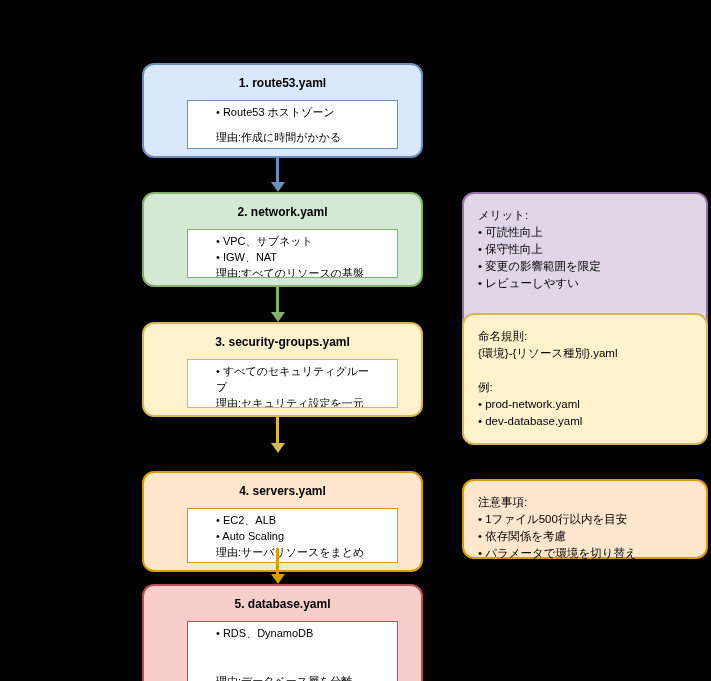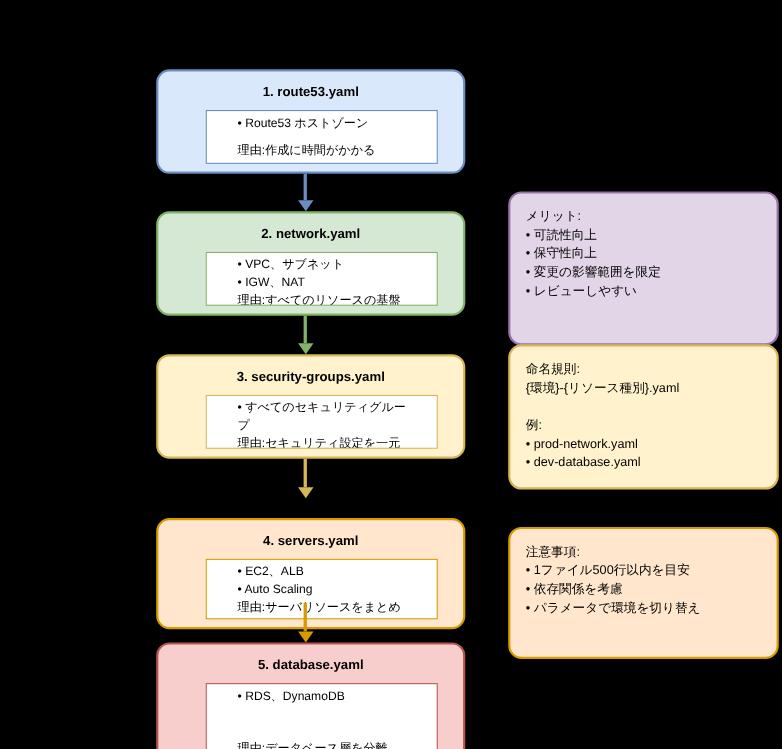--- a/index.html
+++ b/index.html
@@ -122,37 +122,37 @@
   <div class="arrow a-orange" style="left:276px;top:548px;height:26px"></div>
 
   <div class="flow-box c-red" style="top:584px;height:118px">
     <div class="flow-title">5. database.yaml</div>
     <div class="inner">
       <div class="lines">• RDS、DynamoDB</div>
       <div class="reason">理由:データベース層を分離</div>
     </div>
   </div>
 
-  <div class="note-box c-purple" style="top:174px;height:140px">
+  <div class="note-box c-purple" style="top:192px;height:140px">
     <div class="note-lines">メリット:
 • 可読性向上
 • 保守性向上
 • 変更の影響範囲を限定
 • レビューしやすい</div>
   </div>
 
   <div class="note-box c-yellow" style="top:313px;height:132px">
     <div class="note-lines">命名規則:
 {環境}-{リソース種別}.yaml
 
 例:
 • prod-network.yaml
 • dev-database.yaml</div>
   </div>
 
-  <div class="note-box c-orange" style="top:479px;height:120px">
+  <div class="note-box c-orange" style="top:479px;height:80px">
     <div class="note-lines">注意事項:
 • 1ファイル500行以内を目安
 • 依存関係を考慮
 • パラメータで環境を切り替え</div>
   </div>
 
 </div>
 
 </body></html>

